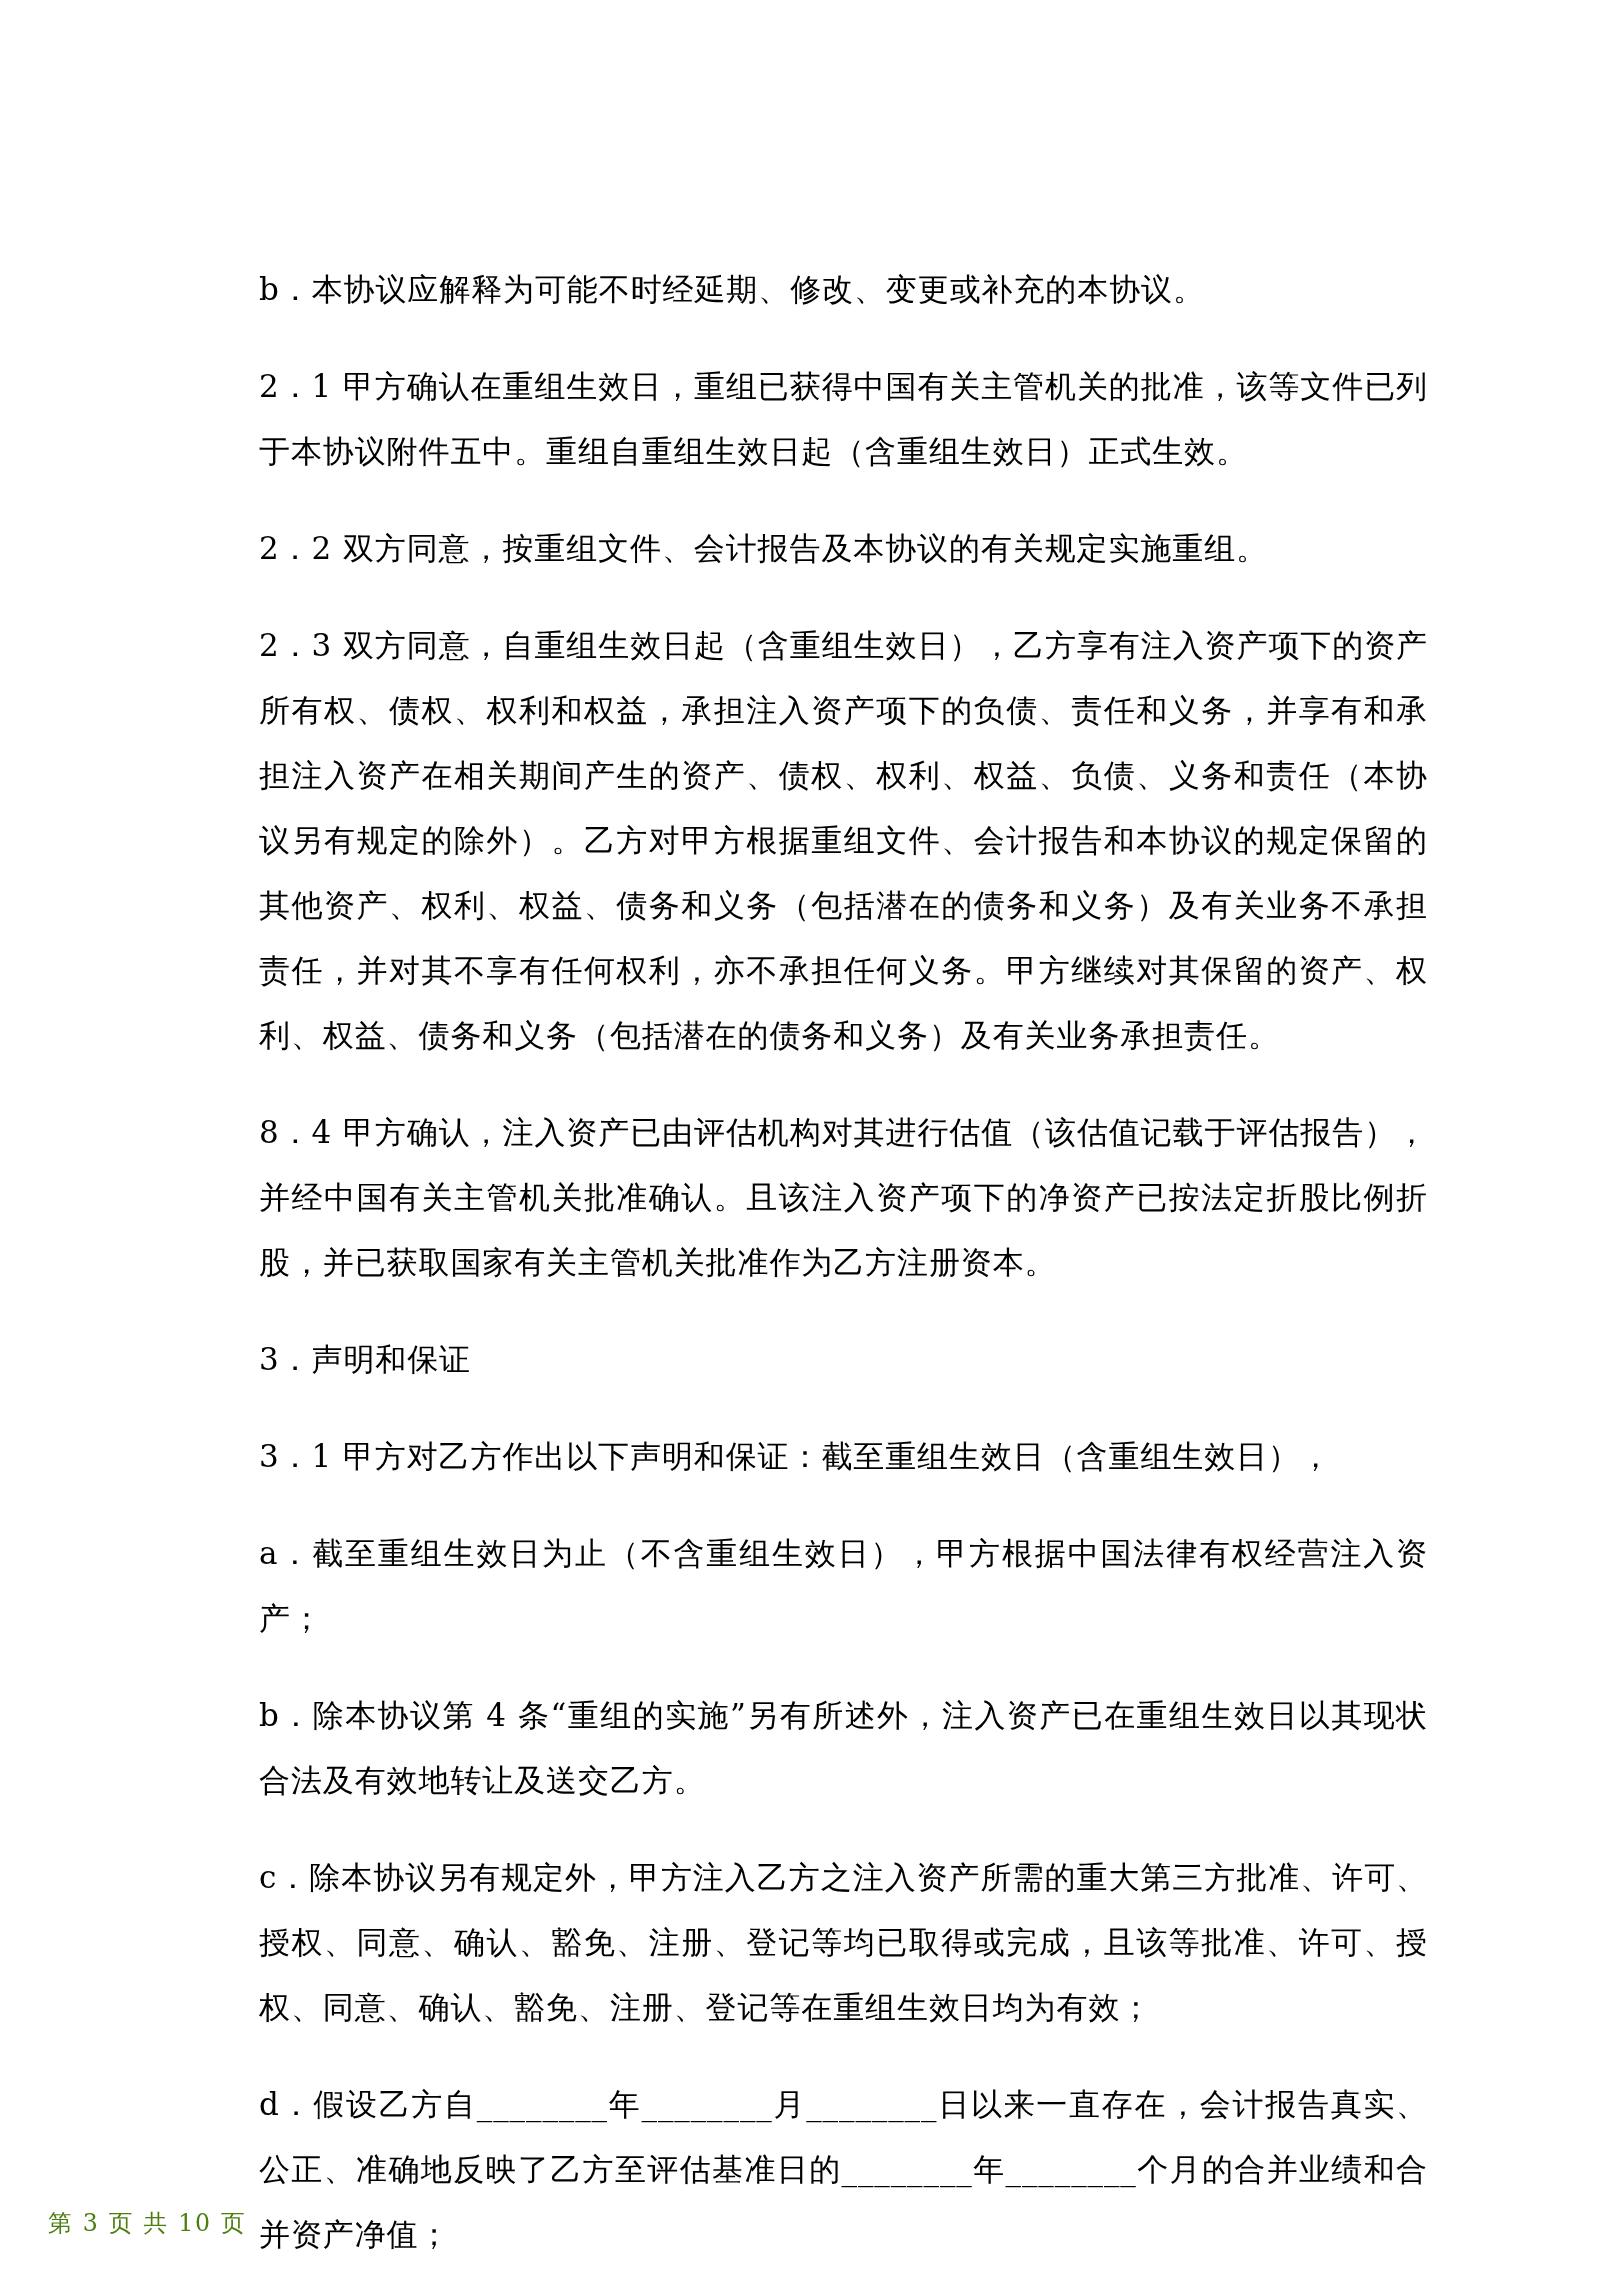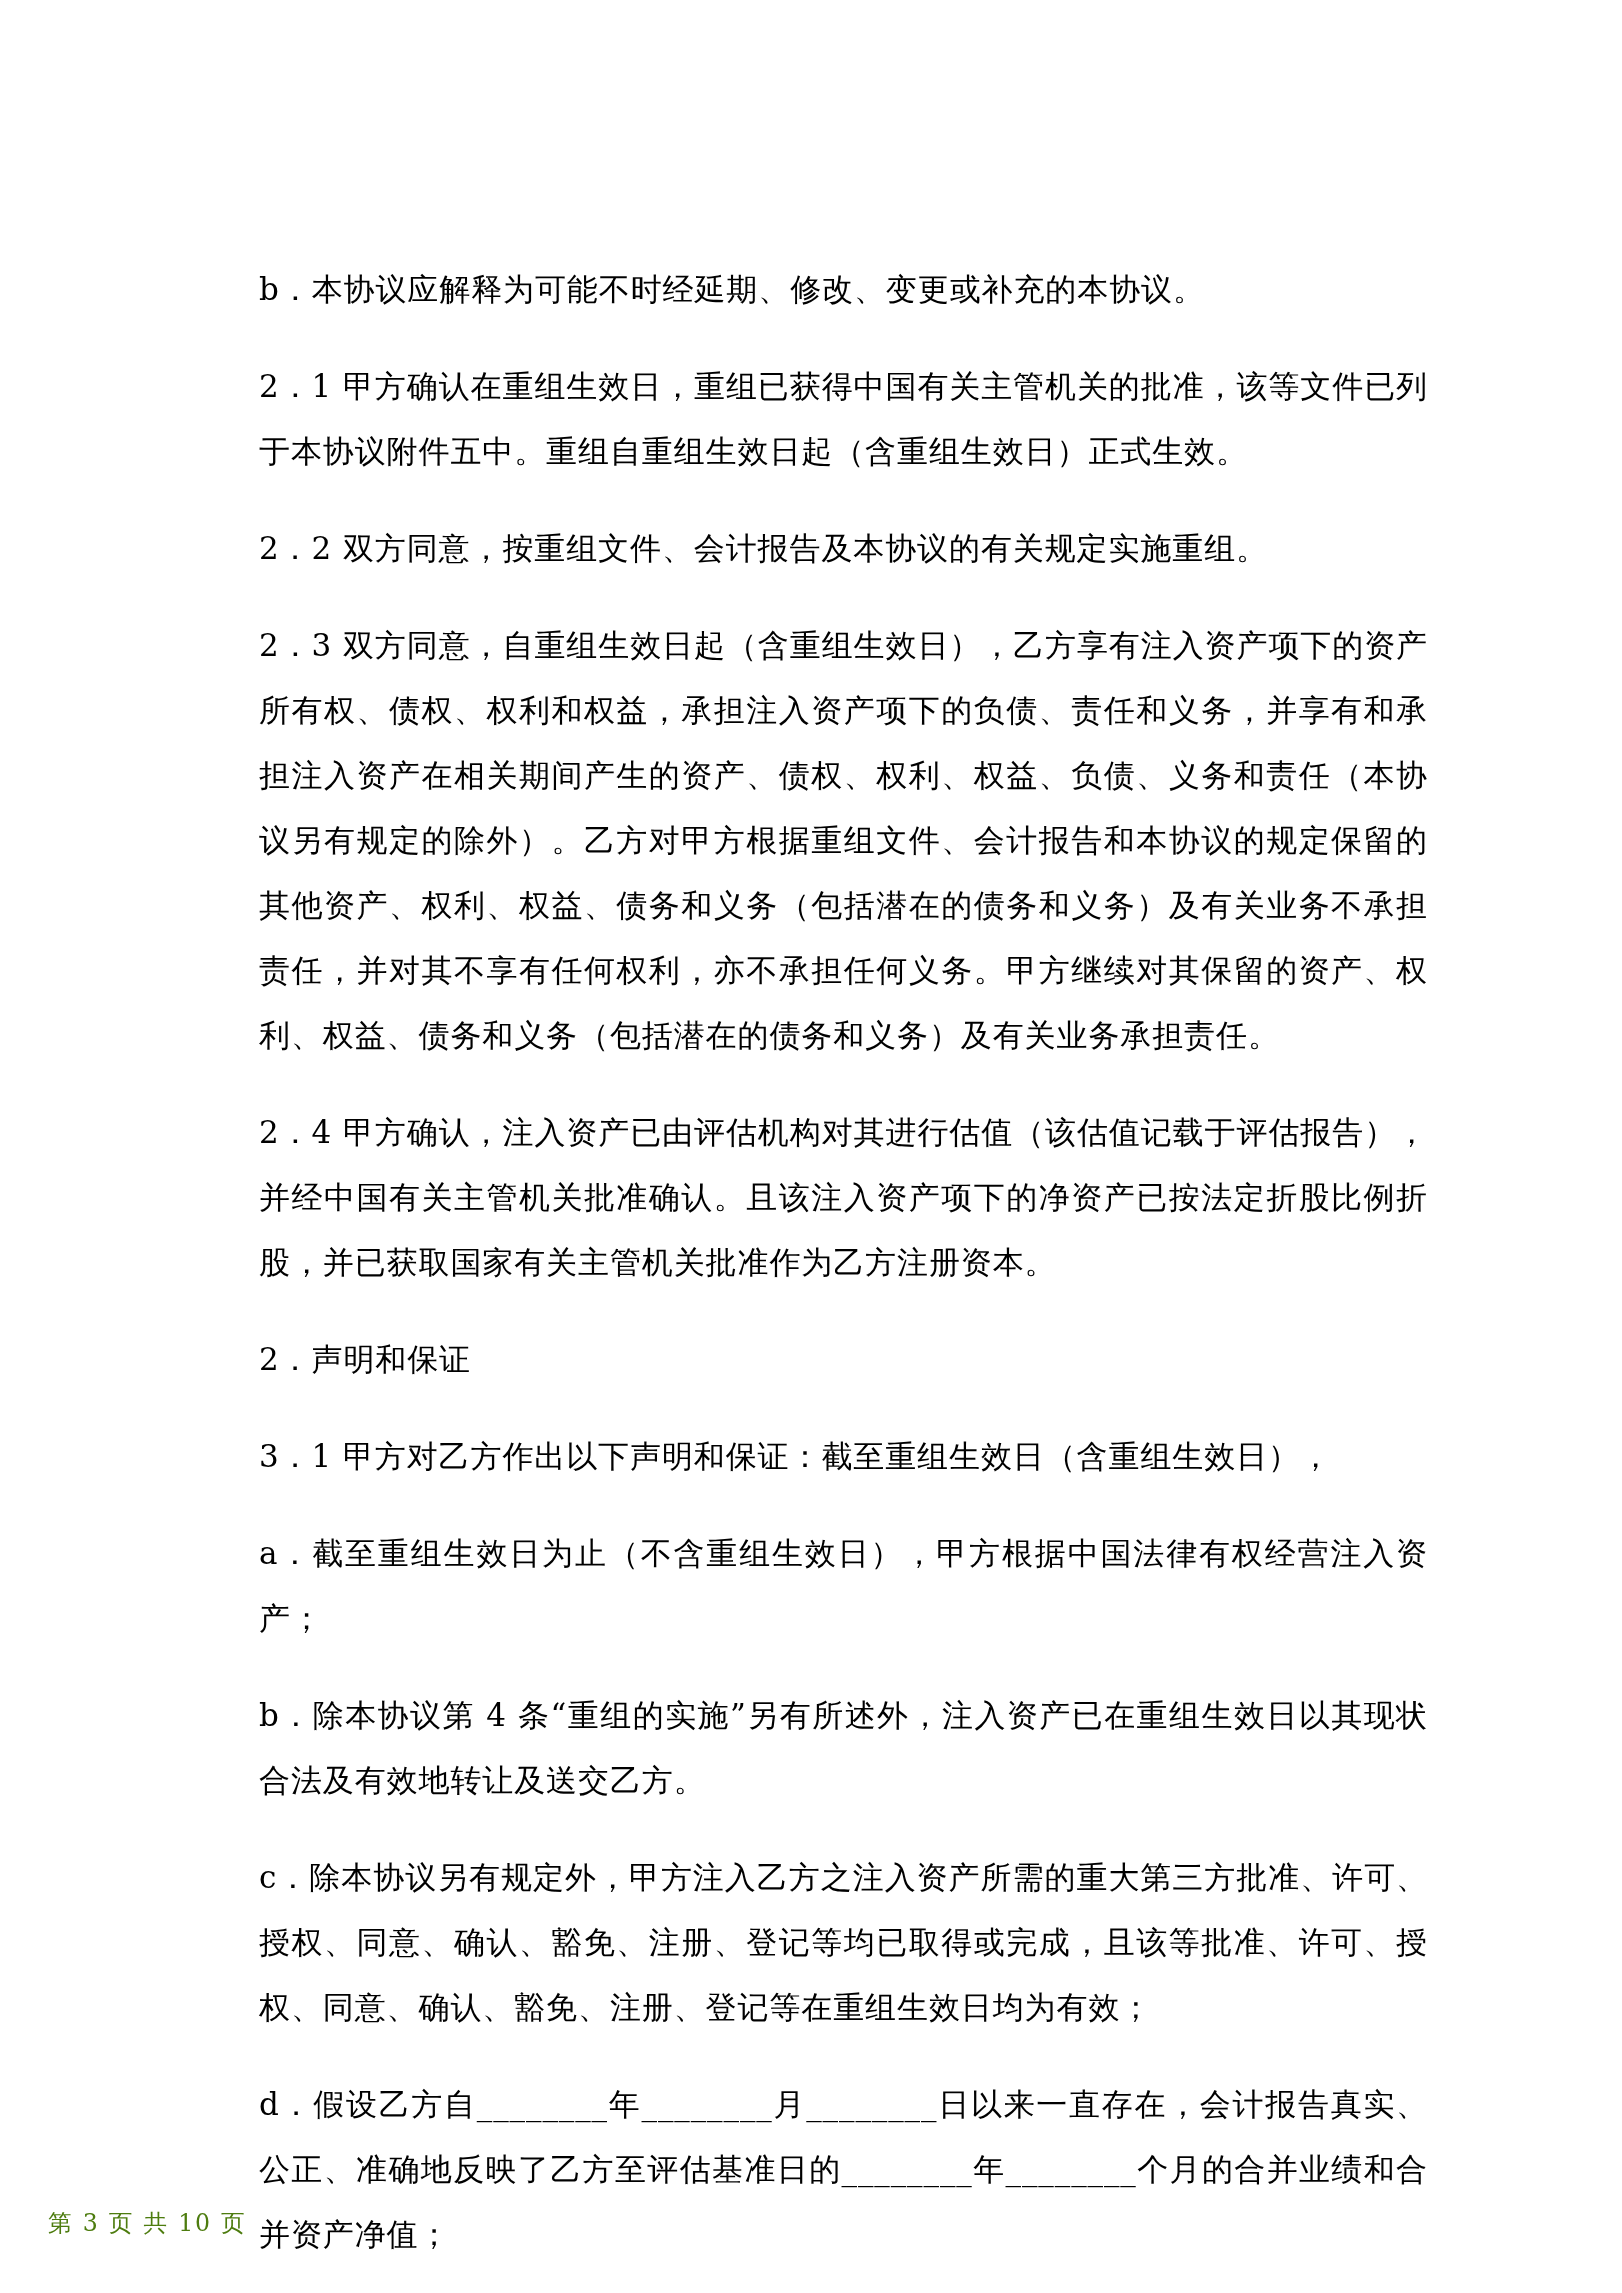--- a/index.html
+++ b/index.html
@@ -44,22 +44,22 @@
 </style>
 </head>
 <body>
 
 <div class="page">
   <div class="content">
     <p>b．本协议应解释为可能不时经延期、修改、变更或补充的本协议。</p>
     <p>2．1 甲方确认在重组生效日，重组已获得中国有关主管机关的批准，该等文件已列于本协议附件五中。重组自重组生效日起（含重组生效日）正式生效。</p>
     <p>2．2 双方同意，按重组文件、会计报告及本协议的有关规定实施重组。</p>
     <p>2．3 双方同意，自重组生效日起（含重组生效日），乙方享有注入资产项下的资产所有权、债权、权利和权益，承担注入资产项下的负债、责任和义务，并享有和承担注入资产在相关期间产生的资产、债权、权利、权益、负债、义务和责任（本协议另有规定的除外）。乙方对甲方根据重组文件、会计报告和本协议的规定保留的其他资产、权利、权益、债务和义务（包括潜在的债务和义务）及有关业务不承担责任，并对其不享有任何权利，亦不承担任何义务。甲方继续对其保留的资产、权利、权益、债务和义务（包括潜在的债务和义务）及有关业务承担责任。</p>
-    <p>2．4 甲方确认，注入资产已由评估机构对其进行估值（该估值记载于评估报告），并经中国有关主管机关批准确认。且该注入资产项下的净资产已按法定折股比例折股，并已获取国家有关主管机关批准作为乙方注册资本。</p>
-    <p>2．声明和保证</p>
+    <p>8．4 甲方确认，注入资产已由评估机构对其进行估值（该估值记载于评估报告），并经中国有关主管机关批准确认。且该注入资产项下的净资产已按法定折股比例折股，并已获取国家有关主管机关批准作为乙方注册资本。</p>
+    <p>3．声明和保证</p>
     <p>3．1 甲方对乙方作出以下声明和保证：截至重组生效日（含重组生效日），</p>
     <p>a．截至重组生效日为止（不含重组生效日），甲方根据中国法律有权经营注入资产；</p>
     <p>b．除本协议第 4 条“重组的实施”另有所述外，注入资产已在重组生效日以其现状合法及有效地转让及送交乙方。</p>
     <p>c．除本协议另有规定外，甲方注入乙方之注入资产所需的重大第三方批准、许可、授权、同意、确认、豁免、注册、登记等均已取得或完成，且该等批准、许可、授权、同意、确认、豁免、注册、登记等在重组生效日均为有效；</p>
     <p>d．假设乙方自________年________月________日以来一直存在，会计报告真实、公正、准确地反映了乙方至评估基准日的________年________个月的合并业绩和合并资产净值；</p>
     <p>e．根据中国《股份有限公司会计制度》确定的乙方在其成立之日的净资产值，不少于</p>
   </div>
   <div class="footer">第 3 页 共 10 页</div>
 </div>
 

